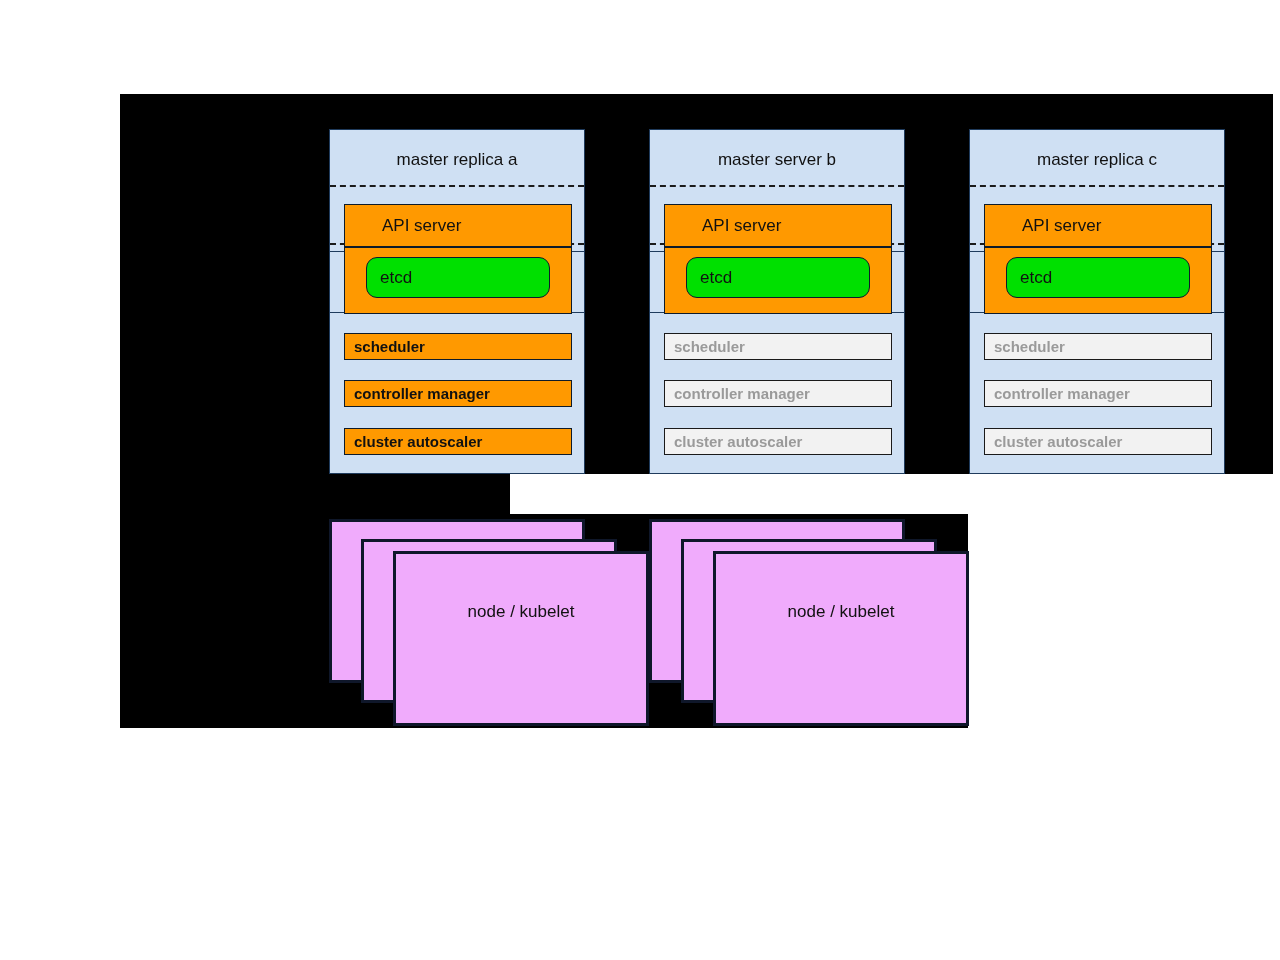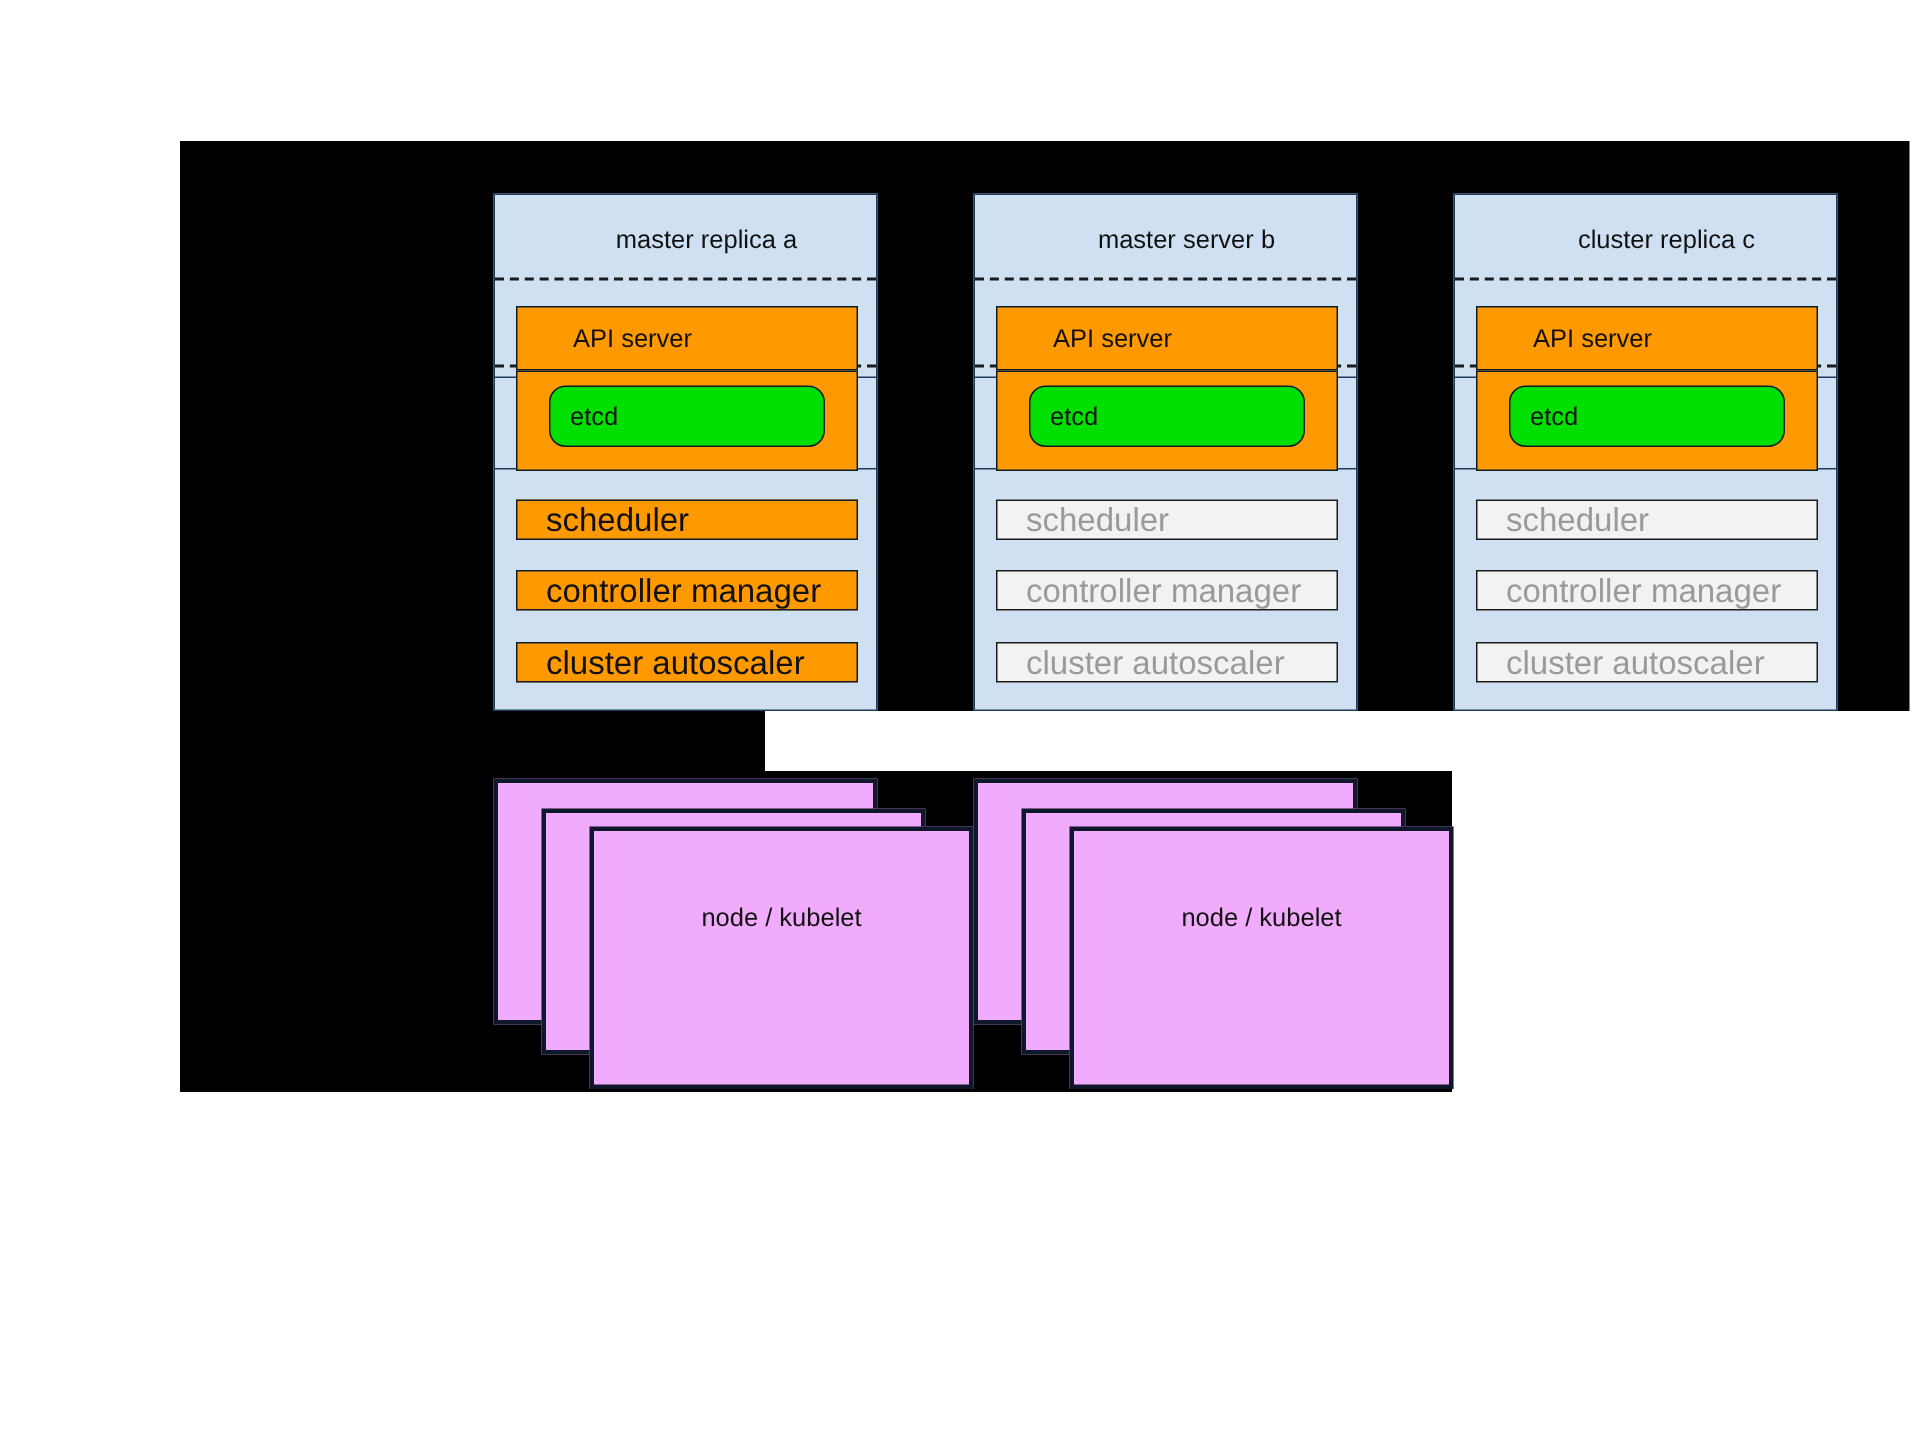--- a/index.html
+++ b/index.html
@@ -30,21 +30,21 @@
     color: #111111;
   }
 
   .replica {
     background: #cfe0f3;
     border: 1px solid #1f3b5c;
   }
   .replica-title {
     position: absolute;
     top: 20px;
-    left: 14px;
+    left: 0;
     width: 100%;
     text-align: center;
     font-size: 17px;
     color: #111111;
   }
 
   
   .dash-line {
     position: absolute;
     left: 0;
@@ -59,23 +59,24 @@
     border-top: 1px solid #1f3b5c;
     height: 0;
   }
 
   
   .chip {
     position: absolute;
     box-sizing: border-box;
     display: flex;
     align-items: center;
-    padding-left: 19px;
-    font-size: 22px;
+    padding-left: 9px;
+    font-size: 15px;
     line-height: 1;
+    font-weight: bold;
   }
   .chip.active {
     background: #ff9900;
     border: 1px solid #0d1b2a;
     color: #111111;
   }
   .chip.inactive {
     background: #f2f2f2;
     border: 1px solid #1a1a1a;
     color: #9a9a9a;
@@ -188,21 +189,21 @@
     </div>
     <div class="chip inactive" style="left:14px; top:250px; width:228px; height:27px;">
       <span>controller manager</span>
     </div>
     <div class="chip inactive" style="left:14px; top:298px; width:228px; height:27px;">
       <span>cluster autoscaler</span>
     </div>
   </div>
 
   <div class="box replica" style="left:969px; top:129px; width:256px; height:345px;">
-    <div class="replica-title">cluster replica c</div>
+    <div class="replica-title">master replica c</div>
 
     <div class="dash-line" style="top:55px;"></div>
     <div class="dash-line" style="top:113px;"></div>
     <div class="solid-line" style="top:121px;"></div>
     <div class="solid-line" style="top:182px;"></div>
 
     <div class="apiserver-band" style="left:14px; top:74px; width:228px; height:43px;">
       <span class="apiserver-label">API server</span>
     </div>
 

